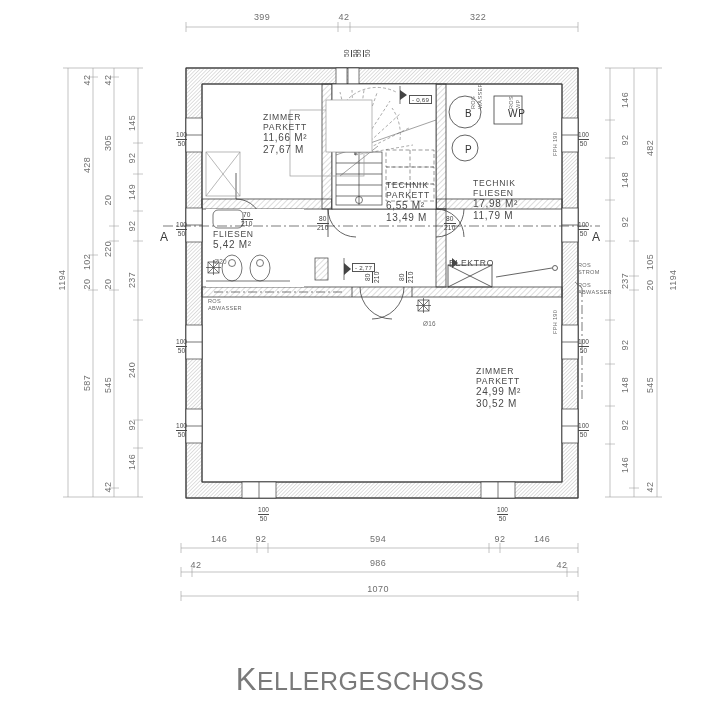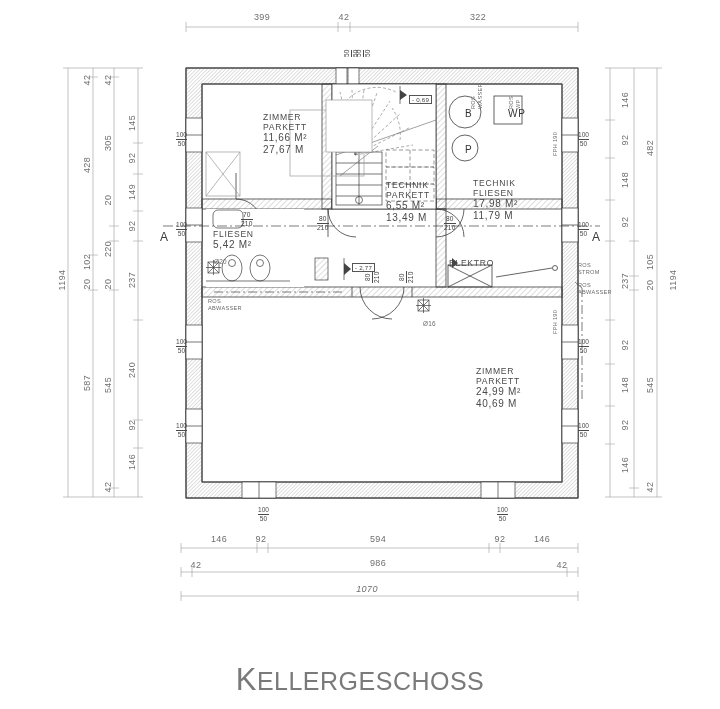--- a/index.html
+++ b/index.html
@@ -263,21 +263,21 @@
     <line x1="344" y1="258" x2="344" y2="280"></line>
     <line x1="400" y1="86" x2="400" y2="104"></line>
     <path d="M452 258 l0 10 l6 -5 Z" fill="#444" stroke="none"></path>
   </g>
 </svg>
 
 <div id="overlay">
     <div class="lbl room" style="left: 243px; top: 112px; margin-left: 20px;"><div>ZIMMER</div><div>PARKETT</div><div class="sm">11,66 M²</div><div class="sm">27,67 M</div></div>
     <div class="lbl room" style="left: 386px; top: 180px;"><div>TECHNIK</div><div>PARKETT</div><div class="sm">6,55 M²</div><div class="sm">13,49 M</div></div>
     <div class="lbl room" style="left: 473px; top: 178px;"><div>TECHNIK</div><div>FLIESEN</div><div class="sm">17,98 M²</div><div class="sm">11,79 M</div></div>
-    <div class="lbl room" style="left: 476px; top: 366px;"><div>ZIMMER</div><div>PARKETT</div><div class="sm">24,99 M²</div><div class="sm">40,69 M</div></div>
+    <div class="lbl room" style="left: 476px; top: 366px;"><div>ZIMMER</div><div>PARKETT</div><div class="sm">24,99 M²</div><div class="sm">30,52 M</div></div>
     <div class="lbl room" style="left: 213px; top: 229px;"><div>FLIESEN</div><div class="sm">5,42 M²</div></div>
     <div class="lbl room" style="left: 449px; top: 258px;"><span>ELEKTRO</span></div>
     <div class="lbl room" style="left: 465px; top: 108px;;font-size:10px;color:#333"><span>B</span></div>
     <div class="lbl room" style="left: 465px; top: 144px;;font-size:10px;color:#333"><span>P</span></div>
     <div class="lbl room" style="left: 508px; top: 108px;;font-size:10px;color:#333"><span>WP</span></div>
     <div class="lbl tinyv" style="left: 470px; top: 109px;"><div>ROS</div><div>WASSER</div></div>
     <div class="lbl tinyv" style="left: 508px; top: 109px;"><div>ROS</div><div>WP</div></div>
     <div class="lbl tiny" style="left: 578px; top: 262px;"><div>ROS</div><div>STROM</div></div>
     <div class="lbl tiny" style="left: 578px; top: 282px;"><div>ROS</div><div>ABWASSER</div></div>
     <div class="lbl tiny" style="left: 208px; top: 298px;"><div>ROS</div><div>ABWASSER</div></div>
@@ -310,21 +310,21 @@
     <div class="lbl dim" style="left: 344px; top: 12px; transform: translateX(-50%);"><span>42</span></div>
     <div class="lbl dim" style="left: 478px; top: 12px; transform: translateX(-50%);"><span>322</span></div>
     <div class="lbl dim" style="left: 219px; top: 534px; transform: translateX(-50%);"><span>146</span></div>
     <div class="lbl dim" style="left: 261px; top: 534px; transform: translateX(-50%);"><span>92</span></div>
     <div class="lbl dim" style="left: 378px; top: 534px; transform: translateX(-50%);"><span>594</span></div>
     <div class="lbl dim" style="left: 500px; top: 534px; transform: translateX(-50%);"><span>92</span></div>
     <div class="lbl dim" style="left: 542px; top: 534px; transform: translateX(-50%);"><span>146</span></div>
     <div class="lbl dim" style="left: 196px; top: 560px; transform: translateX(-50%);"><span>42</span></div>
     <div class="lbl dim" style="left: 378px; top: 558px; transform: translateX(-50%);"><span>986</span></div>
     <div class="lbl dim" style="left: 562px; top: 560px; transform: translateX(-50%);"><span>42</span></div>
-    <div class="lbl dim" style="left: 367px; top: 584px; transform: translateX(-50%); font-style: italic;"><span>1070</span></div>
+    <div class="lbl dim" style="left: 378px; top: 584px; transform: translateX(-50%);"><span>1070</span></div>
     <div class="lbl dim dimv" style="left: 57px; top: 280px;;transform:rotate(-90deg) translateX(-50%);"><span>1194</span></div>
     <div class="lbl dim dimv" style="left: 82px; top: 165px;;transform:rotate(-90deg) translateX(-50%);"><span>428</span></div>
     <div class="lbl dim dimv" style="left: 82px; top: 383px;;transform:rotate(-90deg) translateX(-50%);"><span>587</span></div>
     <div class="lbl dim dimv" style="left: 82px; top: 80px;;transform:rotate(-90deg) translateX(-50%);"><span>42</span></div>
     <div class="lbl dim dimv" style="left: 82px; top: 284px;;transform:rotate(-90deg) translateX(-50%);"><span>20</span></div>
     <div class="lbl dim dimv" style="left: 82px; top: 262px;;transform:rotate(-90deg) translateX(-50%);"><span>102</span></div>
     <div class="lbl dim dimv" style="left: 103px; top: 143px;;transform:rotate(-90deg) translateX(-50%);"><span>305</span></div>
     <div class="lbl dim dimv" style="left: 103px; top: 249px;;transform:rotate(-90deg) translateX(-50%);"><span>220</span></div>
     <div class="lbl dim dimv" style="left: 103px; top: 200px;;transform:rotate(-90deg) translateX(-50%);"><span>20</span></div>
     <div class="lbl dim dimv" style="left: 103px; top: 284px;;transform:rotate(-90deg) translateX(-50%);"><span>20</span></div>

